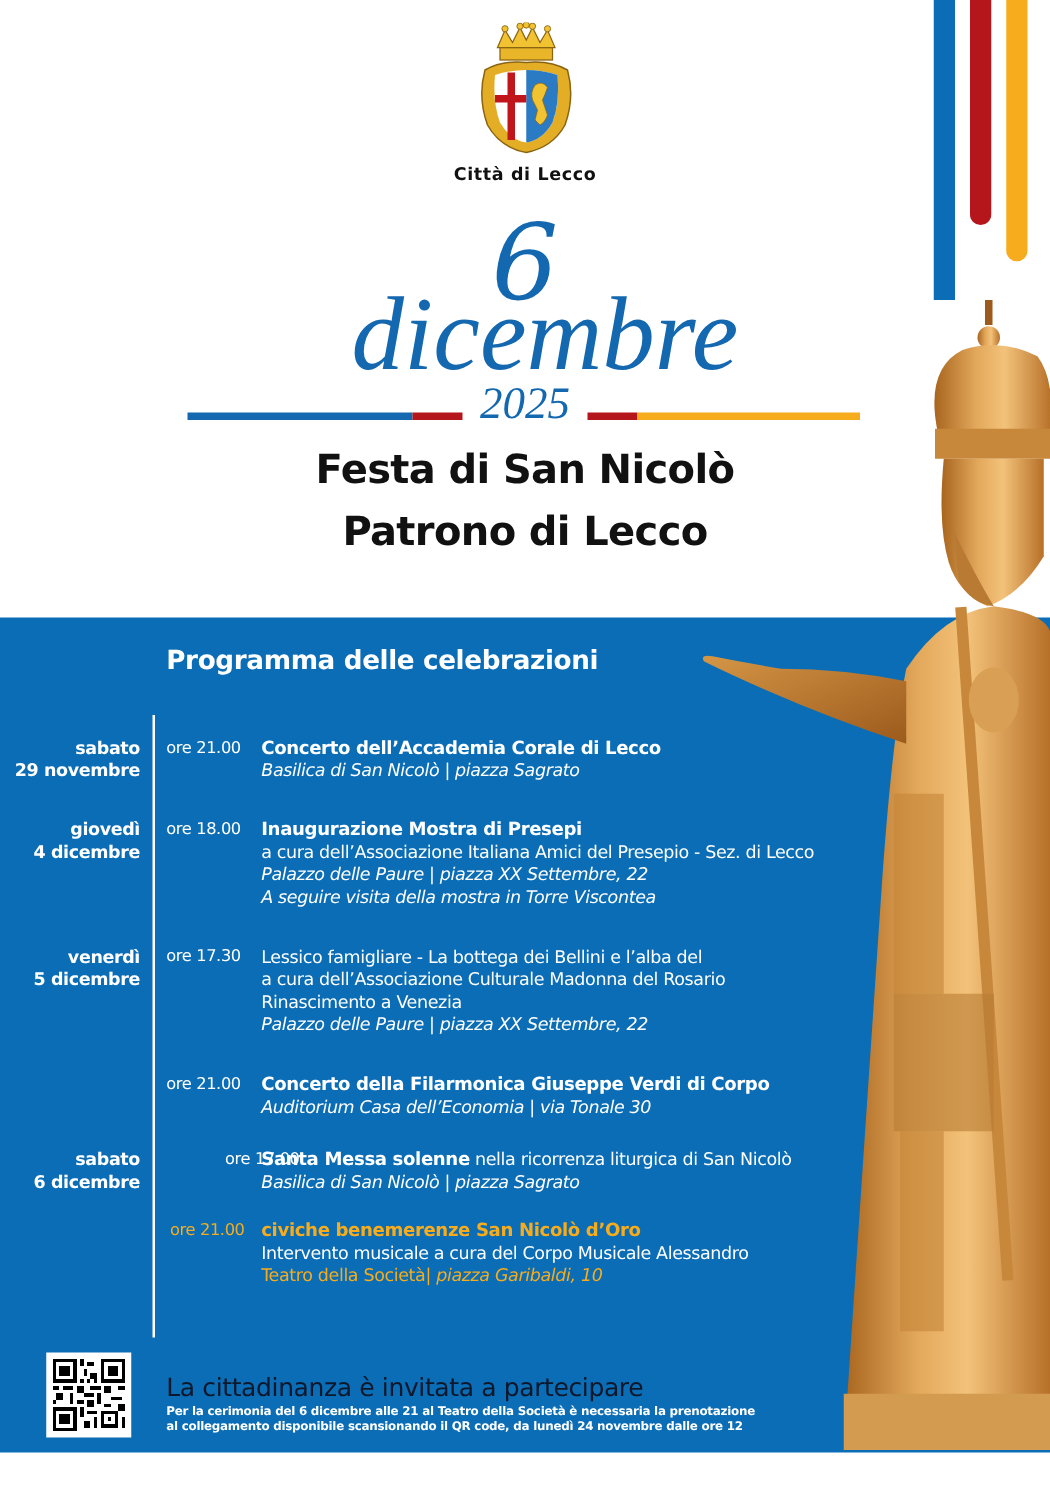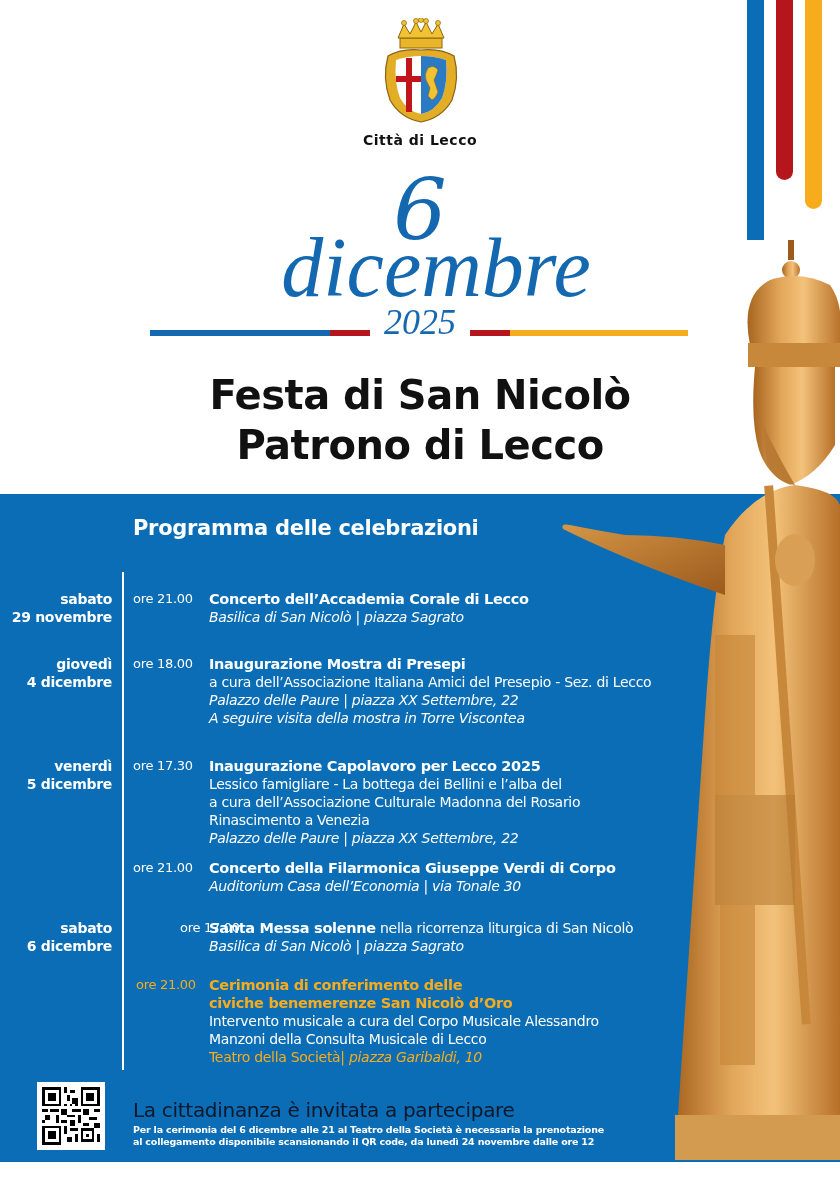--- a/index.html
+++ b/index.html
@@ -20,22 +20,22 @@
   .date-month { position:absolute; left:216px; top:226px; width:440px; text-align:center;
     font-family:"Liberation Serif", "DejaVu Serif", serif; font-style:italic; font-size:84px; line-height:84px; color:#1468b0; }
   .date-year { position:absolute; left:360px; top:302px; width:120px; text-align:center;
     font-family:"Liberation Serif", "DejaVu Serif", serif; font-style:italic; font-size:36px; line-height:40px; color:#1468b0; }
   .rule { position:absolute; top:330px; height:6px; }
   .rule.l-blue { left:150px; width:180px; background:#1468b0; }
   .rule.l-red { left:330px; width:40px; background:#b5161b; }
   .rule.r-red { left:470px; width:40px; background:#b5161b; }
   .rule.r-yellow { left:510px; width:178px; background:#f7ac1d; }
 
-  .title { position:absolute; left:150px; top:370px; width:540px; text-align:center;
-    font-family:"DejaVu Sans", sans-serif; font-weight:bold; font-size:40px; line-height:50px; color:#111; letter-spacing:-0.5px; }
+  .title { position:absolute; left:150px; top:350px; width:540px; text-align:center;
+    font-family:"DejaVu Sans", sans-serif; font-weight:bold; font-size:32px; line-height:50px; color:#111; letter-spacing:-0.5px; }
 
   .panel { position:absolute; left:0; top:494px; width:840px; height:668px; background:#0a6db5; }
 
   .statue { position:absolute; left:555px; top:235px; width:285px; height:925px; }
 
   .program-title { position:absolute; left:133px; top:516px; color:#fff;
     font-family:"DejaVu Sans", sans-serif; font-weight:bold; font-size:21px; letter-spacing:-0.3px; }
 
   .timeline { position:absolute; left:122px; top:572px; width:2px; height:498px; background:#ffffff; }
 
@@ -170,45 +170,42 @@
 <div class="time" style="top:655px;">ore 18.00</div>
 <div class="event" style="top:655px;">
   <div class="ev-title">Inaugurazione Mostra di Presepi</div>
   <div>a cura dell’Associazione Italiana Amici del Presepio - Sez. di Lecco</div>
   <div class="ev-italic">Palazzo delle Paure | piazza XX Settembre, 22</div>
   <div class="ev-italic">A seguire visita della mostra in Torre Viscontea</div>
 </div>
 
 <div class="time" style="top:757px;">ore 17.30</div>
 <div class="event" style="top:757px;">
-  <div class="ev-title">Inaugurazione Capolavoro per Lecco 2025</div>
   <div>Lessico famigliare - La bottega dei Bellini e l’alba del</div>
   <div>a cura dell’Associazione Culturale Madonna del Rosario</div>
   <div>Rinascimento a Venezia</div>
   <div class="ev-italic">Palazzo delle Paure | piazza XX Settembre, 22</div>
 </div>
 
 <div class="time" style="top:859px;">ore 21.00</div>
 <div class="event" style="top:859px;">
   <div class="ev-title">Concerto della Filarmonica Giuseppe Verdi di Corpo</div>
   <div class="ev-italic">Auditorium Casa dell’Economia | via Tonale 30</div>
 </div>
 
 <div class="time" style="top:919px; left:136px;margin-left:44px;">ore 17.00</div>
 <div class="event" style="top:919px;">
   <div><span class="ev-title">Santa Messa solenne</span><span> nella ricorrenza liturgica di San Nicolò</span></div>
   <div class="ev-italic">Basilica di San Nicolò | piazza Sagrato</div>
 </div>
 
 <div class="time gold" style="top:976px;">ore 21.00</div>
 <div class="event" style="top:976px;">
-  <div class="ev-title gold">Cerimonia di conferimento delle</div>
   <div class="ev-title gold">civiche benemerenze San Nicolò d’Oro</div>
   <div>Intervento musicale a cura del Corpo Musicale Alessandro</div>
-  <div>Manzoni della Consulta Musicale di Lecco</div>
   <div class="gold"><span>Teatro della Società</span><span>| </span><span class="ev-italic">piazza Garibaldi, 10</span></div>
 </div>
 
 <div class="qr">
   <svg viewBox="0 0 21 21" width="58" height="58" shape-rendering="crispEdges">
     <rect width="21" height="21" fill="#fff"></rect>
     <g fill="#000">
       <rect x="0" y="0" width="7" height="7"></rect>
         <rect x="1" y="1" width="5" height="5" fill="#fff"></rect>
         <rect x="2" y="2" width="3" height="3"></rect>

